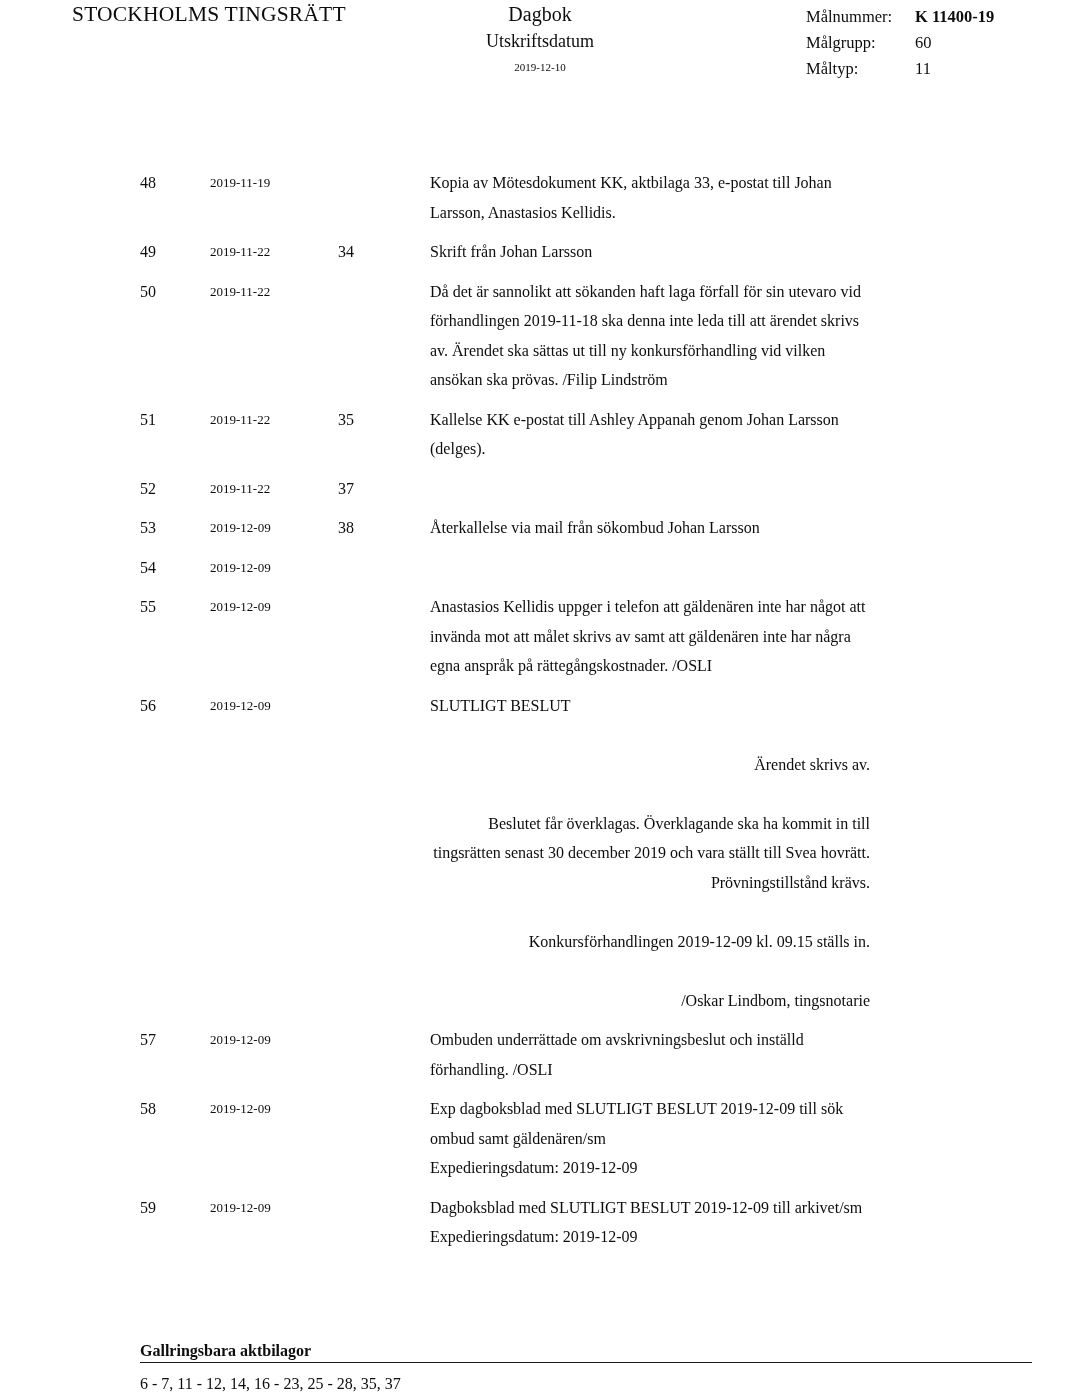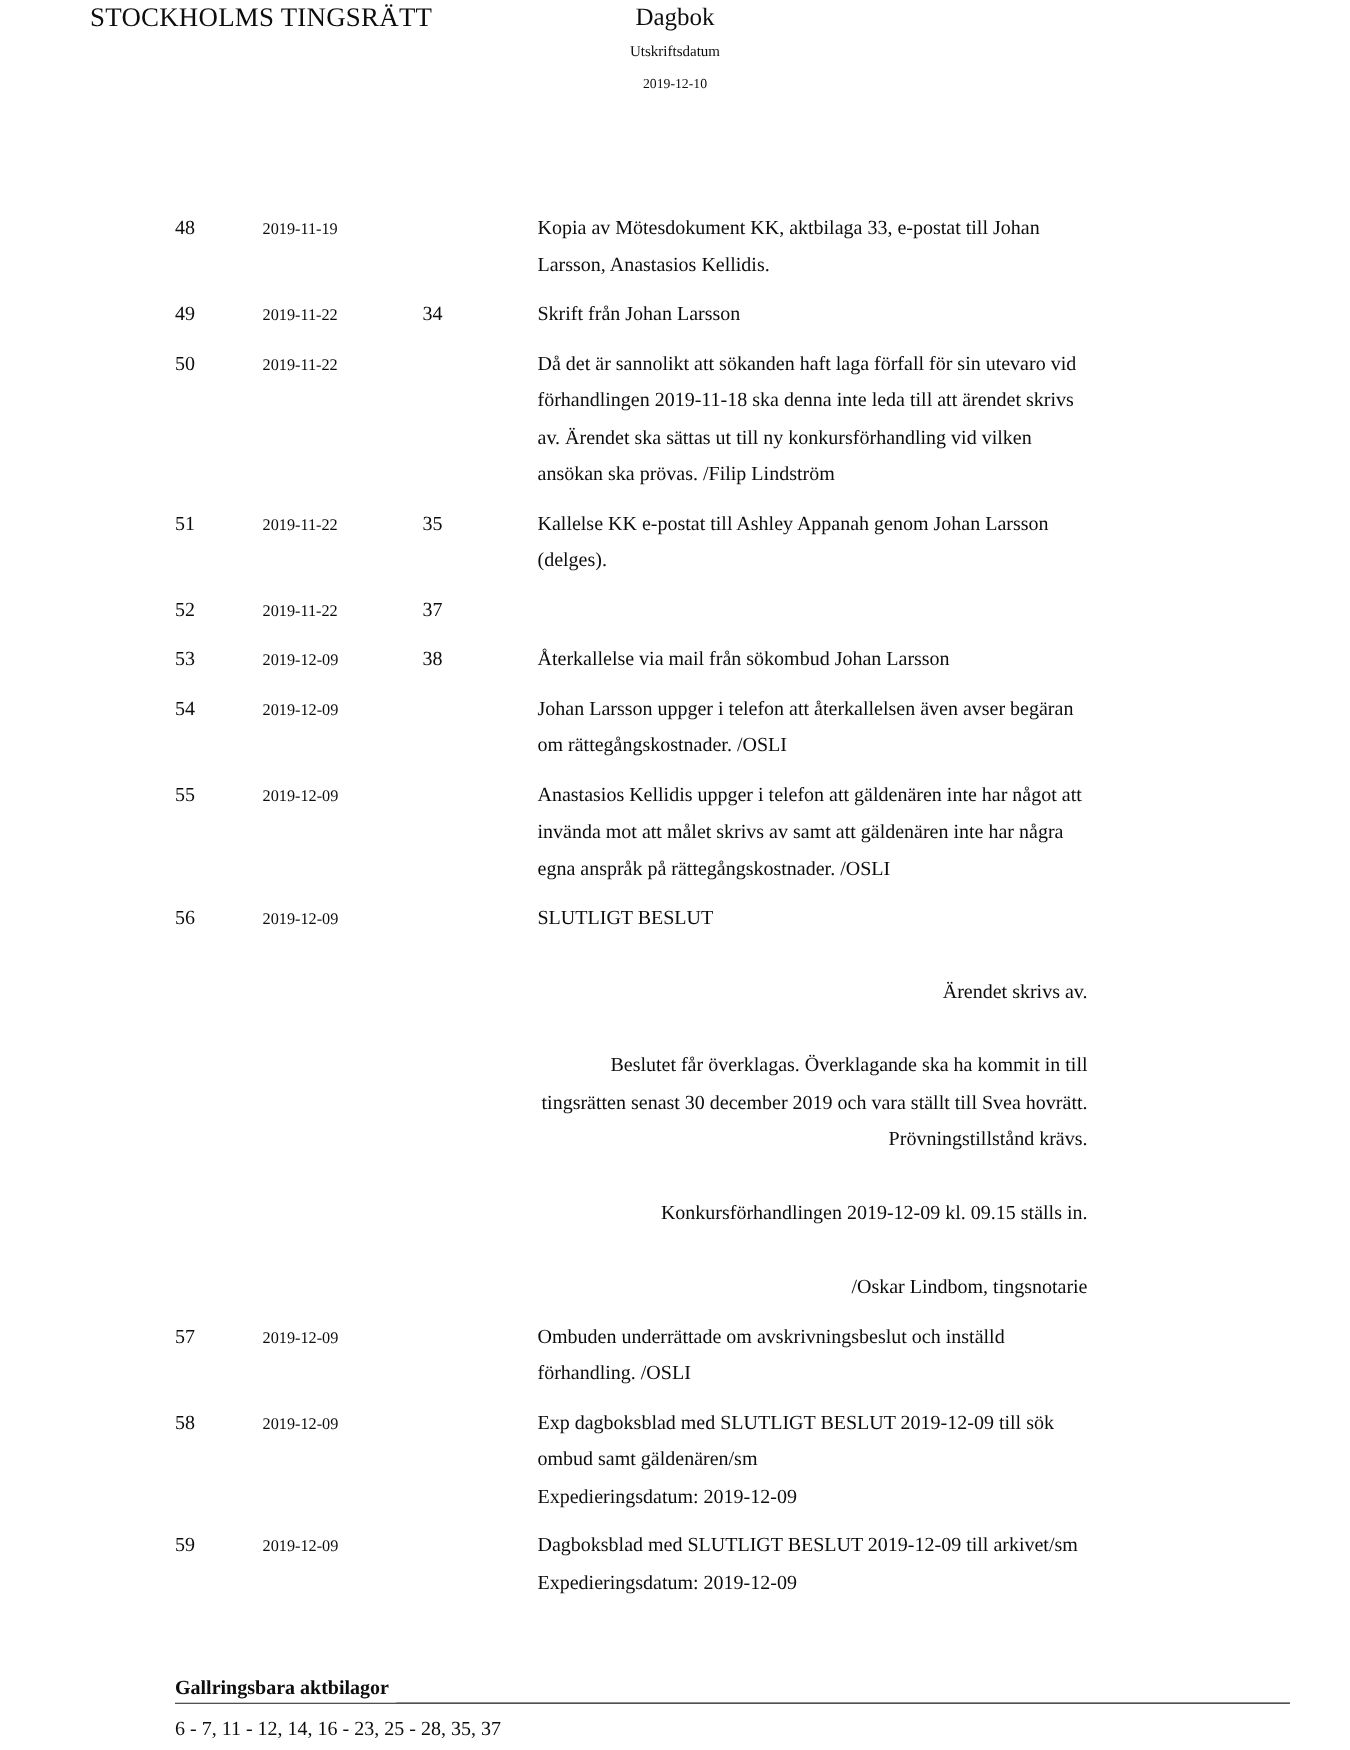--- a/index.html
+++ b/index.html
@@ -36,21 +36,21 @@
     left: 390px;
     top: 0;
     width: 300px;
     text-align: center;
   }
   .center-block .doc-title {
     font-size: 20px;
     line-height: 28px;
   }
   .center-block .print-label {
-    font-size: 12px;
+    font-size: 18px;
     line-height: 26px;
   }
   .center-block .print-date {
     font-size: 11px;
     line-height: 26px;
   }
 
   .meta-block {
     position: absolute;
     left: 806px;
@@ -160,20 +160,34 @@
 <div class="page-header">
 
   <div class="court-name">STOCKHOLMS TINGSRÄTT</div>
 
   <div class="center-block">
     <div class="doc-title">Dagbok</div>
     <div class="print-label">Utskriftsdatum</div>
     <div class="print-date">2019-12-10</div>
   </div>
 
+  <div class="meta-block" id="meta-block">
+      <div class="meta-row">
+        <div class="meta-label">Målnummer:</div>
+        <div class="meta-value bold">K 11400-19</div>
+      </div>
+      <div class="meta-row">
+        <div class="meta-label">Målgrupp:</div>
+        <div class="meta-value">60</div>
+      </div>
+      <div class="meta-row">
+        <div class="meta-label">Måltyp:</div>
+        <div class="meta-value">11</div>
+      </div>
+    </div>
 
 </div>
 
 <div class="entries" id="entries">
     <div class="entry">
       <div class="col-nr">48</div>
       <div class="col-date">2019-11-19</div>
       <div class="col-akt"></div>
       <div class="col-text">
         <p>Kopia av Mötesdokument KK, aktbilaga 33, e-postat till Johan Larsson, Anastasios Kellidis.</p>
@@ -213,23 +227,20 @@
       <div class="col-date">2019-12-09</div>
       <div class="col-akt">38</div>
       <div class="col-text">
         <p>Återkallelse via mail från sökombud Johan Larsson</p>
       </div>
     </div>
     <div class="entry">
       <div class="col-nr">54</div>
       <div class="col-date">2019-12-09</div>
       <div class="col-akt"></div>
-      <div class="col-text">
-        <p>Johan Larsson uppger i telefon att återkallelsen även avser begäran om rättegångskostnader. /OSLI</p>
-      </div>
     </div>
     <div class="entry">
       <div class="col-nr">55</div>
       <div class="col-date">2019-12-09</div>
       <div class="col-akt"></div>
       <div class="col-text">
         <p>Anastasios Kellidis uppger i telefon att gäldenären inte har något att invända mot att målet skrivs av samt att gäldenären inte har några egna anspråk på rättegångskostnader. /OSLI</p>
       </div>
     </div>
     <div class="entry">

